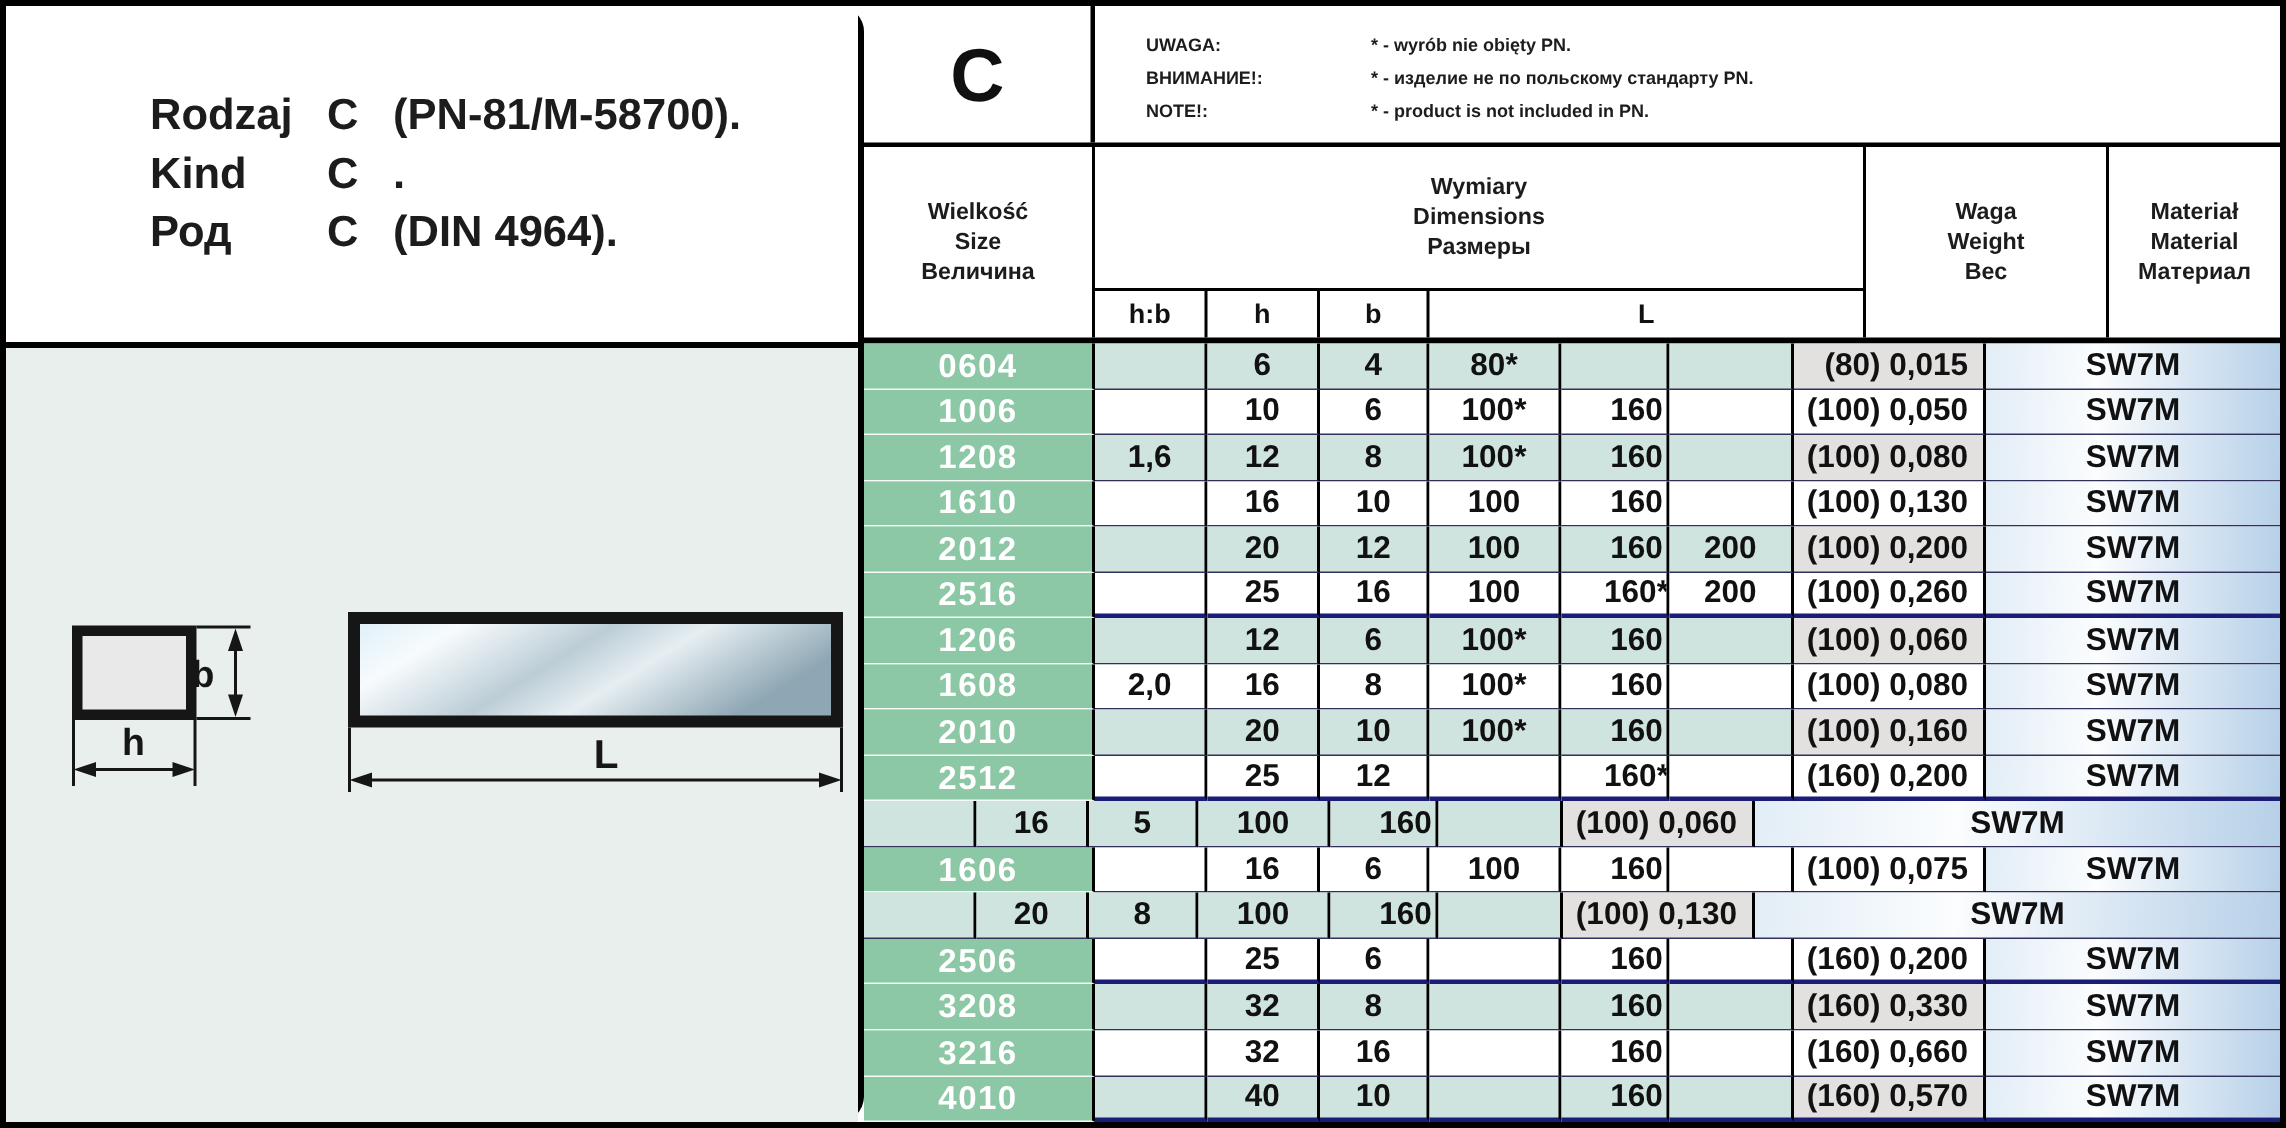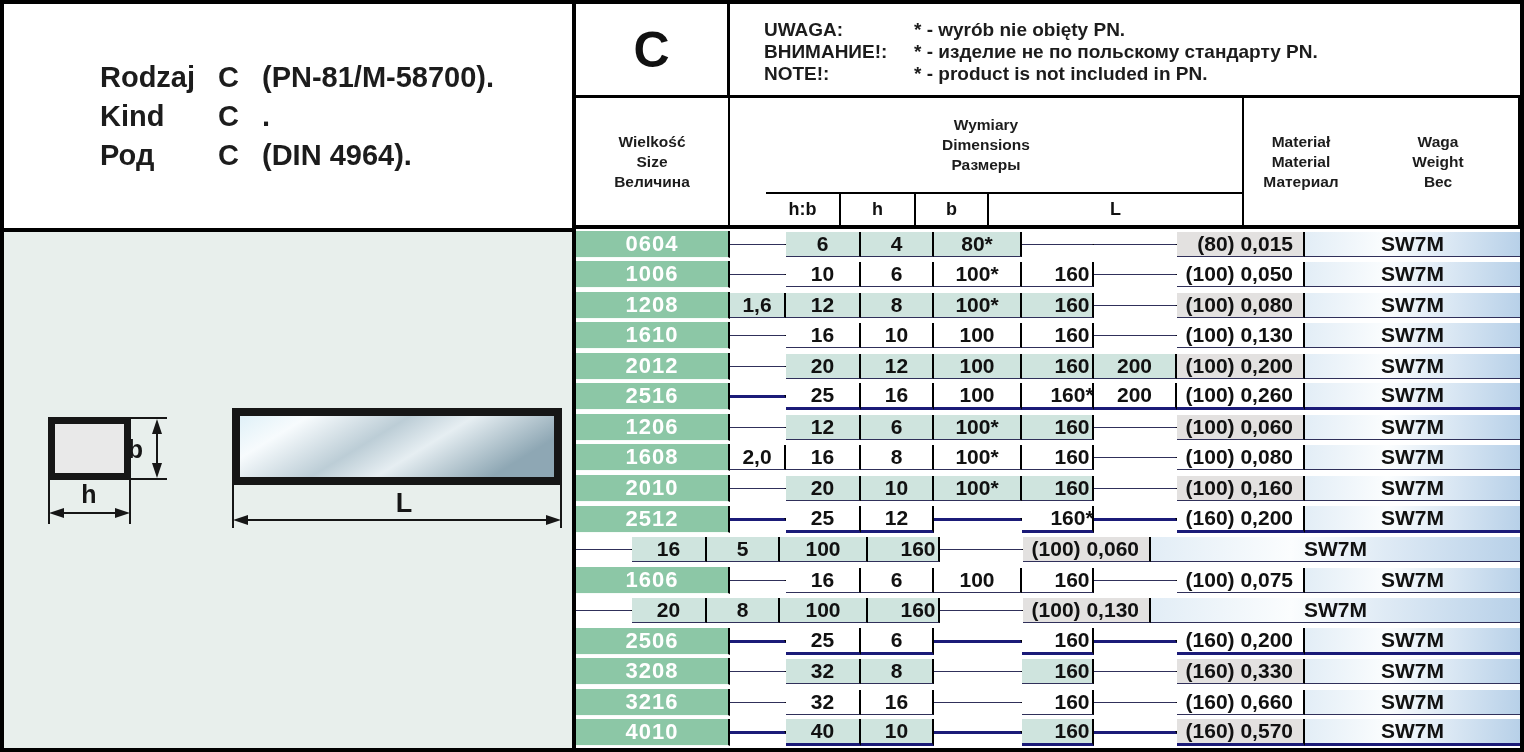--- a/index.html
+++ b/index.html
@@ -8,61 +8,61 @@
 
   .page {
     width:1524px; height:752px;
     border:4px solid #000;
     display:flex;
     background:#fff;
     overflow:hidden;
   }
 
   
-  .left-panel { width:572px; border-right:4px solid #000; display:flex; flex-direction:column; }
+  .left-panel { width:572px; border-right:4px solid #000; display:flex; flex-direction:column;border-radius:17px; }
   .left-top { height:228px; border-bottom:4px solid #000; background:#fff; padding:54px 0 0 96px; }
   .title-line { display:flex; font-size:29px; font-weight:bold; color:#1c1c1c; line-height:39px; white-space:nowrap; }
   .title-label { width:118px; }
   .title-kind  { width:44px; }
   .left-bottom { flex:1; background:var(--panelgreen,#e8efec); position:relative; }
   .left-bottom svg { display:block; }
 
   
   .table-panel { flex:1; display:flex; flex-direction:column; background:#fff; }
 
   .thead-top { height:94px; border-bottom:3px solid #000; display:flex; }
   .c-letter-cell { width:154px; border-right:3px solid #000; display:flex; align-items:center; justify-content:center;
                    font-size:50px; font-weight:bold; color:#111; }
   .notes-cell { flex:1; padding:15px 0 0 34px; }
-  .note-line { display:flex; font-size:19px; font-weight:bold; color:#1c1c1c; line-height:22px; white-space:nowrap; }
+  .note-line { display:flex; font-size:12px; font-weight:bold; color:#1c1c1c; line-height:22px; white-space:nowrap; }
   .note-label { width:150px; }
 
   .thead-main { height:131px; border-bottom:4px solid #000; display:flex; }
   .hdr-cell { display:flex; flex-direction:column; align-items:center; justify-content:center;
               font-weight:bold; font-size:15.5px; line-height:20px; text-align:center; color:#1c1c1c; }
   .hdr-size { width:154px; border-right:2px solid #000;text-align:right; }
   .hdr-dims { width:514px; border-right:2px solid #000; display:flex; flex-direction:column; }
   .dims-title { flex:1; display:flex; flex-direction:column; align-items:center; justify-content:center;
                 font-weight:bold; font-size:15.5px; line-height:20px; color:#1c1c1c; }
-  .dims-sub { height:33px; border-top:2px solid #000; display:flex;margin-left:36px; }
+  .dims-sub { height:33px; border-top:2px solid #000; display:flex; }
   .sub-cell { display:flex; align-items:center; justify-content:center; font-weight:bold; font-size:18px; color:#111;
               border-right:2px solid #000; }
   .sub-hb { width:75px; } .sub-h { width:75px; } .sub-b { width:73px; }
   .sub-L  { flex:1; border-right:none; }
   .hdr-weight { width:162px; border-right:2px solid #000; }
   .hdr-material { flex:1; }
 
   .tbody { flex:1; display:flex; flex-direction:column; }
-  .trow { flex:1; display:flex; min-height:0;align-items:center; }
+  .trow { flex:1; display:flex; min-height:0; }
   .cell { display:flex; align-items:center; justify-content:center;
           font-weight:bold; font-size:21px; color:#111;
           border-right:2px solid #000; border-bottom:1px solid #30305a; overflow:hidden; }
   .c-size { width:154px; color:#fff; font-size:22px; letter-spacing:1px;
             background:var(--green,#8cc7a6) !important; border-bottom:1px solid #f6fbf8 !important; }
-  .c-hb { width:56px; } .c-h { width:75px; } .c-b { width:73px; }
+  .c-hb { width:75px; } .c-h { width:75px; } .c-b { width:73px; }
   .c-l1 { width:88px; } .c-l2 { width:72px;padding-left:30px; } .c-l3 { width:83px; }
   .c-weight { width:128px; justify-content:flex-end; padding-right:10px; }
   .c-material { flex:1; border-right:none;
                 background:linear-gradient(93deg,#e2edf6 0%,#fbfdfe 38%,#cfe0f0 78%,var(--matblue,#b7d0e8) 100%) !important; }
   .trow.teal .cell { background:var(--teal,#cfe4de); }
   .trow.white .cell { background:#fff; }
   .trow.teal .c-weight { background:var(--wgray,#e3e1e0); }
   .trow.group-end .cell { border-bottom:3px solid var(--navy,#1b1b78); }
 </style>
 </head>
@@ -164,30 +164,30 @@
           <div>Dimensions</div>
           <div>Размеры</div>
         </div>
         <div class="dims-sub">
           <div class="sub-cell sub-hb">h:b</div>
           <div class="sub-cell sub-h">h</div>
           <div class="sub-cell sub-b">b</div>
           <div class="sub-cell sub-L">L</div>
         </div>
       </div>
+      <div class="hdr-cell hdr-weight">
+        <div>Waga</div>
+        <div>Weight</div>
+        <div>Вес</div>
+      </div>
       <div class="hdr-cell hdr-material">
         <div>Materiał</div>
         <div>Material</div>
         <div>Материал</div>
       </div>
-      <div class="hdr-cell hdr-weight">
-        <div>Waga</div>
-        <div>Weight</div>
-        <div>Вес</div>
-      </div>
     </div>
 
     <div class="tbody" id="tbody">
         <div class="trow teal">
           <div class="cell c-size">0604</div>
           <div class="cell c-hb"></div>
           <div class="cell c-h">6</div>
           <div class="cell c-b">4</div>
           <div class="cell c-l1">80*</div>
           <div class="cell c-l2"></div>

